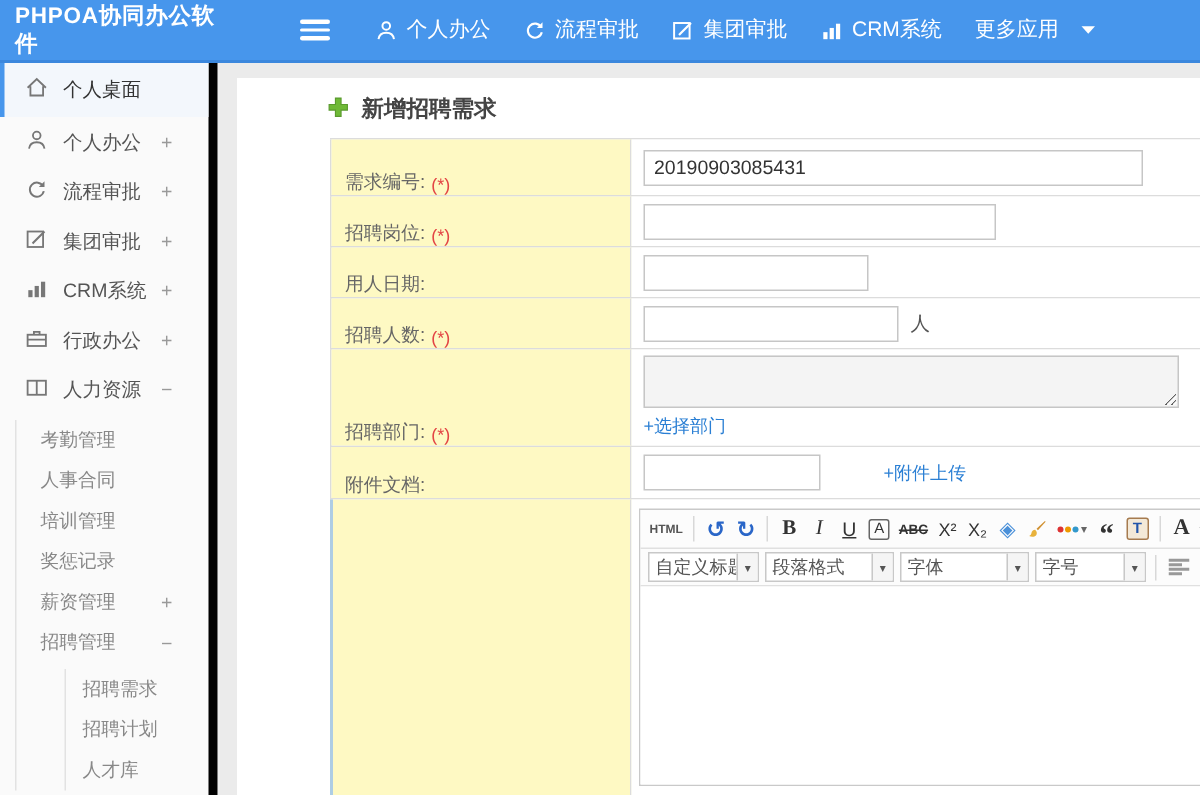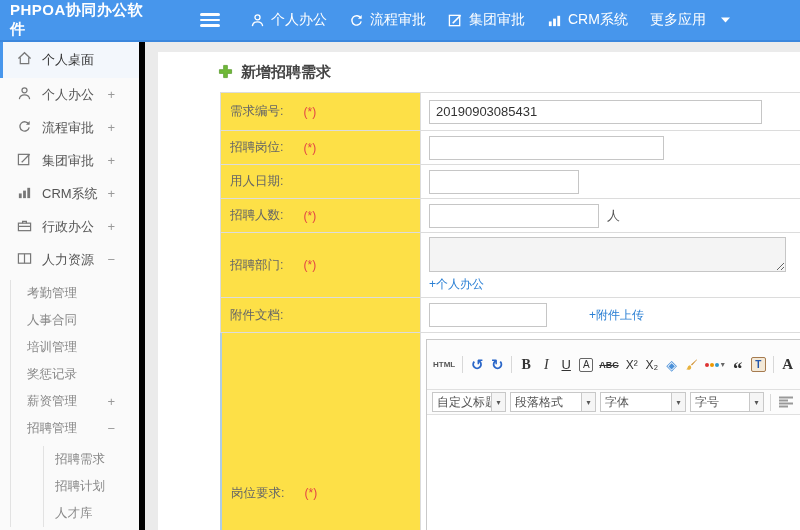--- a/index.html
+++ b/index.html
@@ -60,22 +60,22 @@
   .page-head .title { font-size:15px; font-weight:bold; color:#444; }
 
   
   .form {
     position:absolute; top:40px; left:62px; right:0;
     border-top:1px solid #dcdcdc;
   }
   .frow { display:flex; border-bottom:1px solid #dcdcdc; border-left:1px solid #dcdcdc; }
   .frow.req-row { border-left:2px solid #aecde4; border-bottom:none; height:320px; }
   .flabel {
-    width:200px; flex:0 0 200px; background:#fde047; border-right:1px solid #dcdcdc;
-    display:flex; align-items:center; padding-left:9px; gap:20px;
+    width:200px; flex:0 0 200px; background:#fef9c3; border-right:1px solid #dcdcdc;
+    display:flex; align-items:flex-end; padding-left:9px; gap:4px;
     color:#666; font-size:12.5px;
   }
   .req-row .flabel { flex-basis:199px; width:199px; }
   .star { color:#e34545; font-size:12px; }
   .fvalue { flex:1; background:#fff; display:flex; align-items:center; padding:4px 8px; }
   .fvalue.col { flex-direction:column; align-items:flex-start; justify-content:center; gap:4px; }
   .h38 { height:38px; } .h34 { height:34px; } .h65 { height:65px; } .h35 { height:35px; }
 
   input.txt {
     border:1px solid #c6c6c6; height:24px; background:#fff;
@@ -93,21 +93,21 @@
 
   
   .fvalue.editor-cell { padding:6px 5px 0 5px; align-items:flex-start; }
   .editor { border:1px solid #c9c9c9; width:100%; background:#fff; }
   .tb-row {
     display:flex; align-items:center; padding:2px 3px;
     border-bottom:1px solid #e0e0e0; background:#fcfcfc; flex-wrap:nowrap; overflow:hidden;
   }
   .tb-btn {
     display:inline-flex; align-items:center; justify-content:center;
-    min-width:18px; height:21px; margin:12px 1px; padding:0 2px;
+    min-width:18px; height:21px; margin:0 1px; padding:0 2px;
     font-size:13px; color:#333; cursor:pointer; border-radius:2px; white-space:nowrap;
   }
   .tb-sep { width:1px; height:17px; background:#d8d8d8; margin:0 4px; }
   .b-html { font-size:8px; font-weight:bold; color:#555; letter-spacing:0; }
   .b-undo, .b-redo { color:#2a66c8; font-size:15px; font-weight:bold; }
   .b-bold { font-family:"Liberation Serif","DejaVu Serif",serif; font-weight:bold; font-size:14px; }
   .b-italic { font-family:"Liberation Serif","DejaVu Serif",serif; font-style:italic; font-size:14px; }
   .b-under { text-decoration:underline; font-size:13px; }
   .b-boxa { border:1px solid #666; font-size:10px; height:14px; min-width:14px; padding:0 1px; margin:0 3px; }
   .b-strike { text-decoration:line-through; font-size:9px; font-weight:bold; }
@@ -355,21 +355,21 @@
       </div>
     </div>
 
     <div class="frow h65">
       <div class="flabel">
         <span>招聘部门:</span>
         <span class="star">(*)</span>
       </div>
       <div class="fvalue col">
         <textarea class="ta" style=""></textarea>
-        <a class="blue-link">+个人办公</a>
+        <a class="blue-link">+选择部门</a>
       </div>
     </div>
 
     <div class="frow h35">
       <div class="flabel">
         <span>附件文档:</span>
       </div>
       <div class="fvalue">
         <input class="txt w118" style="">
         <a class="blue-link gap42">+附件上传</a>

